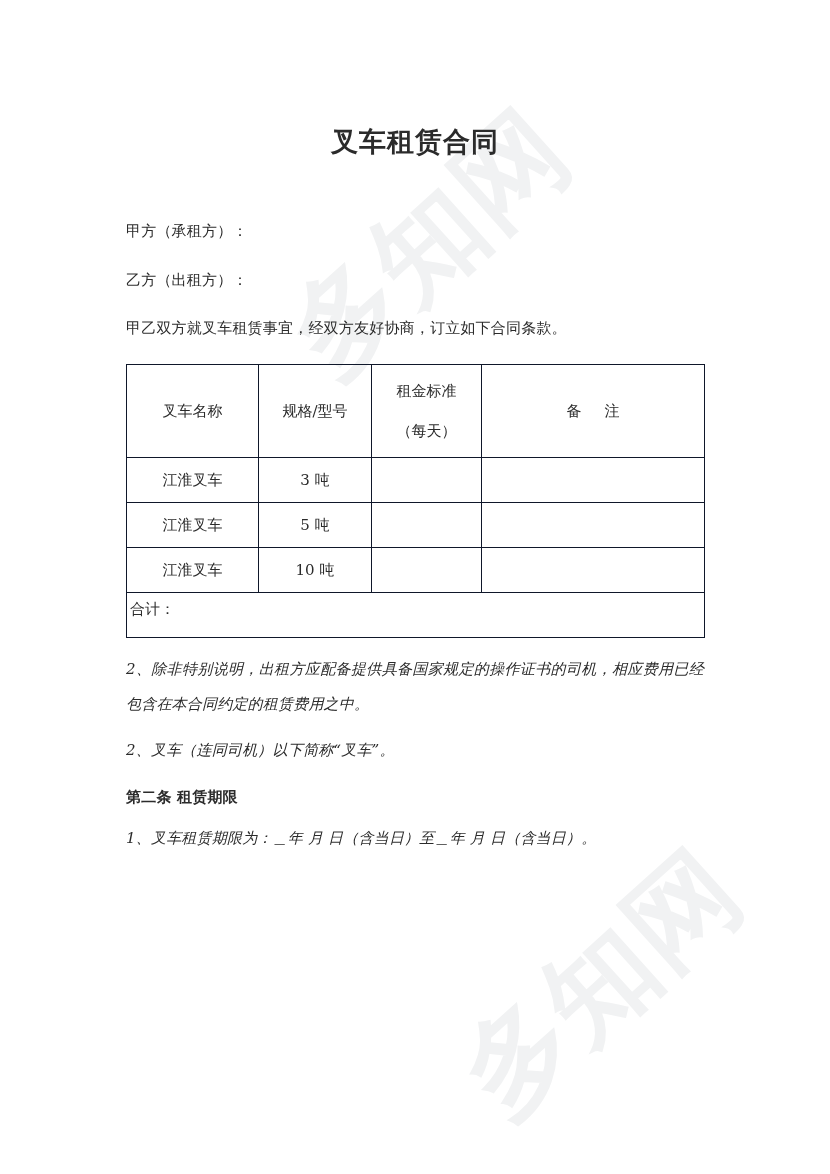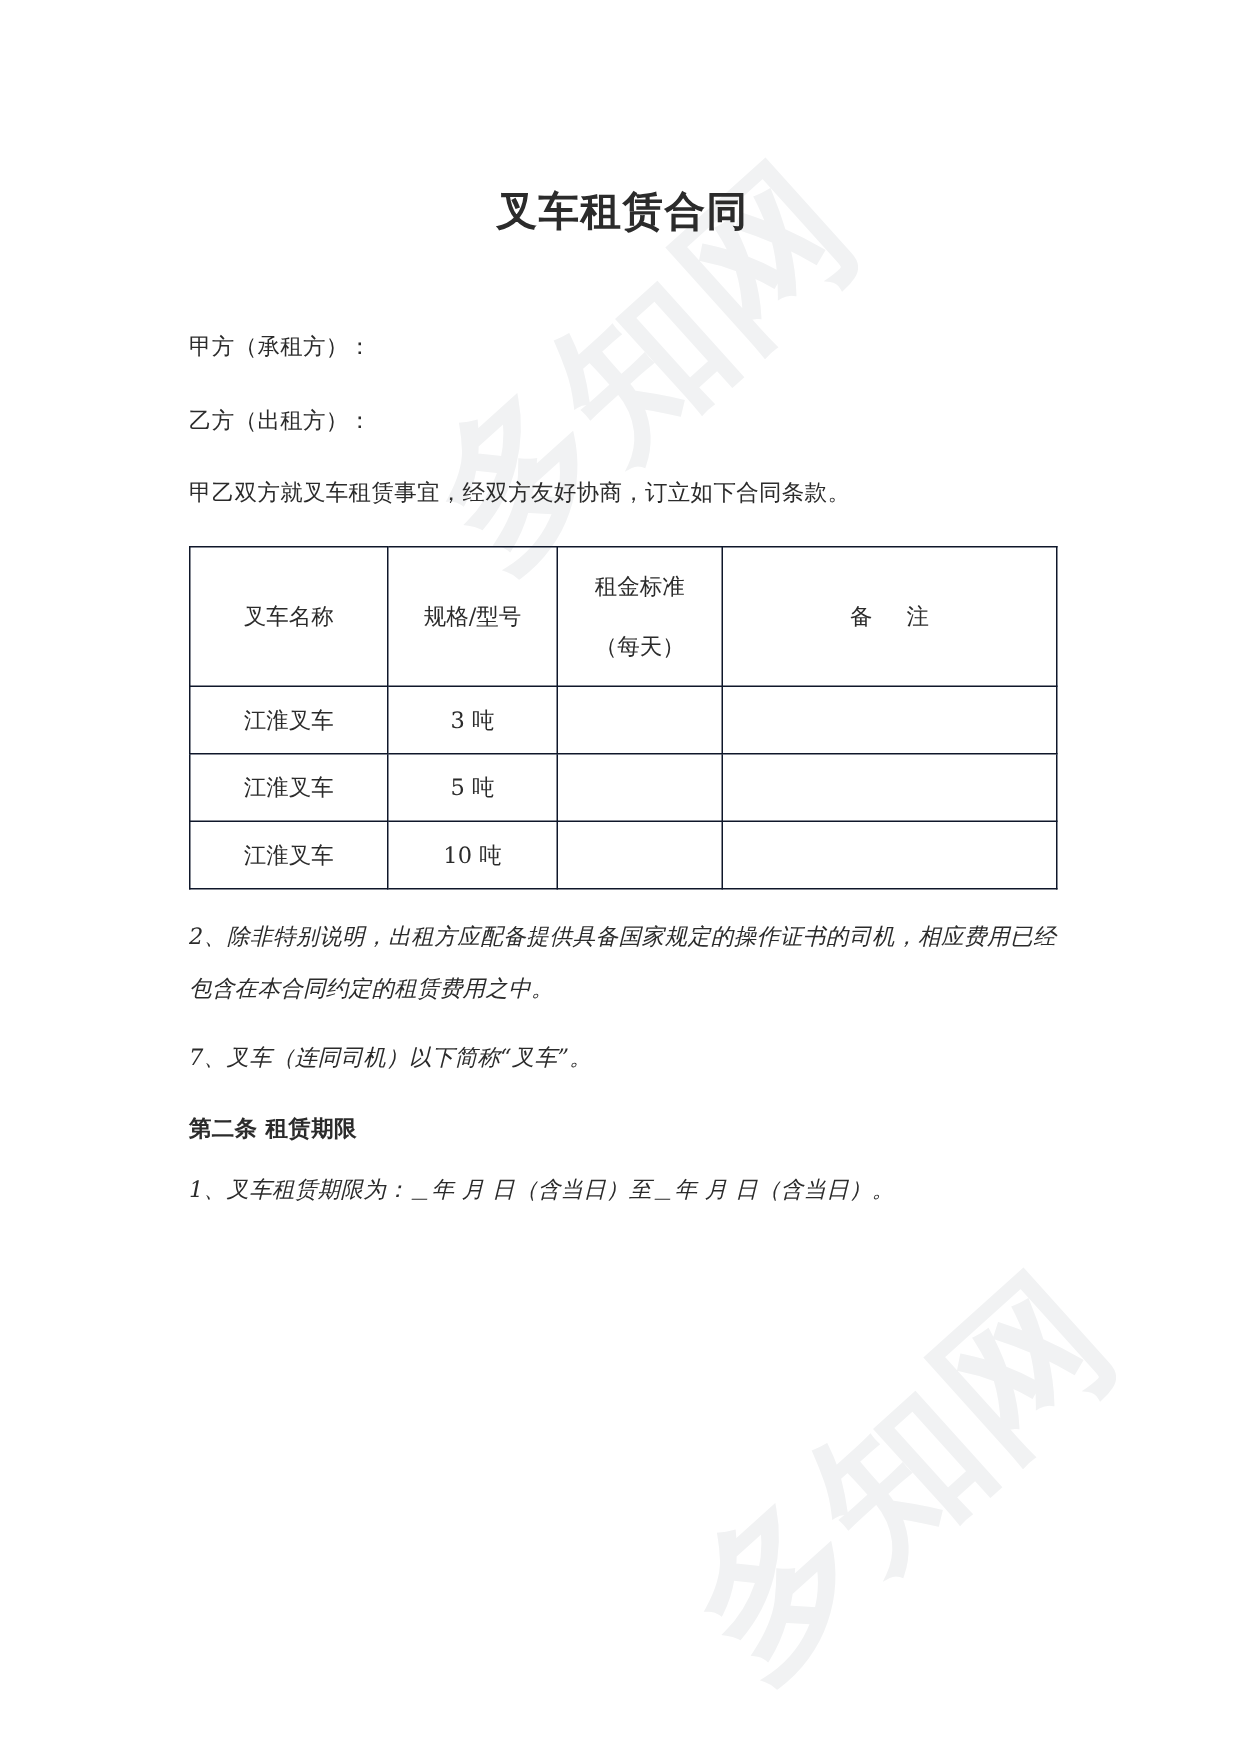--- a/index.html
+++ b/index.html
@@ -195,27 +195,30 @@
             <td></td>
           </tr>
 
           <tr class="data-row">
             <td>江淮叉车</td>
             <td>10 吨</td>
             <td></td>
             <td></td>
           </tr>
 
+          <tr class="total-row">
+            <td colspan="4">合计：</td>
+          </tr>
         </tbody>
       </table>
     </div>
 
     <p class="para-multi" style="margin-top:14px;">2、除非特别说明，出租方应配备提供具备国家规定的操作证书的司机，相应费用已经包含在本合同约定的租赁费用之中。</p>
 
-    <p class="para-multi" style="margin-top:12px;">7、叉车（连同司机）以下简称“叉车”。</p>
+    <p class="para-multi" style="margin-top:12px;">2、叉车（连同司机）以下简称“叉车”。</p>
 
 
     <p class="heading" style="margin-top:18px;">第二条  租赁期限</p>
 
     <p class="para-multi" style="margin-top:12px;">1、叉车租赁期限为：＿年 月 日（含当日）至＿年 月 日（含当日）。</p>
 
 
   </div>
 </div>
 

